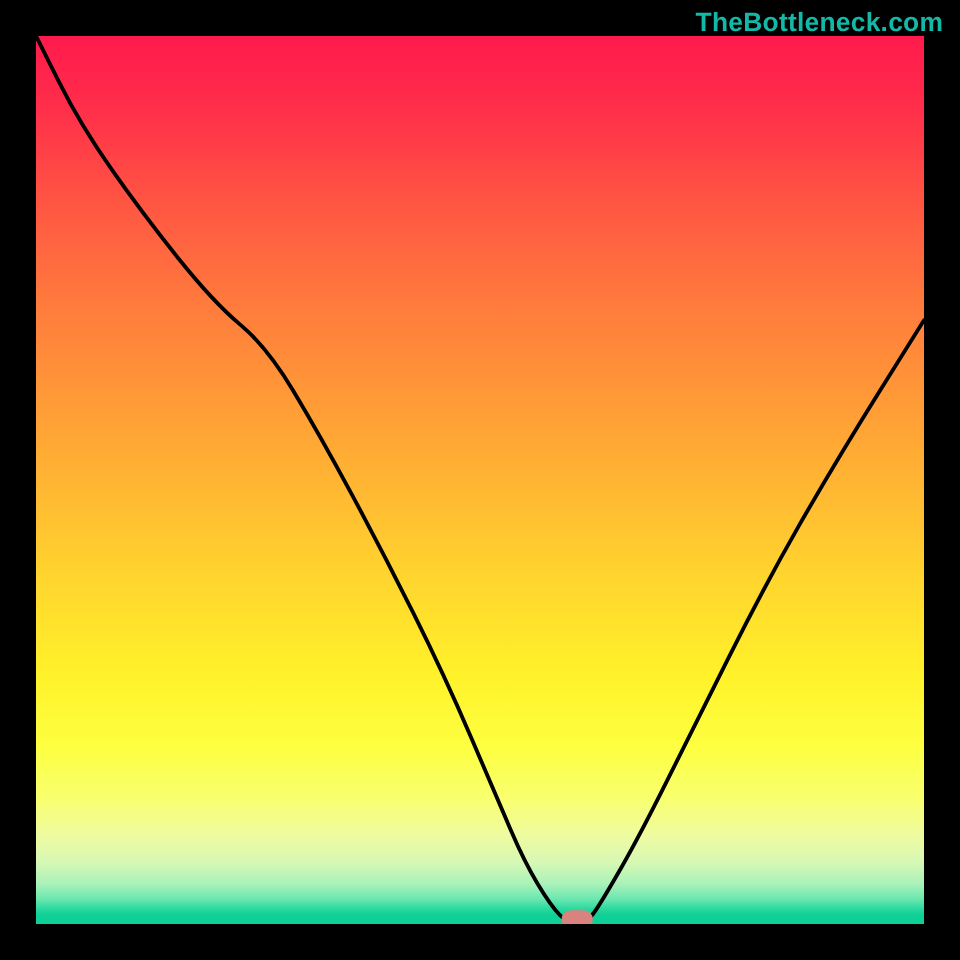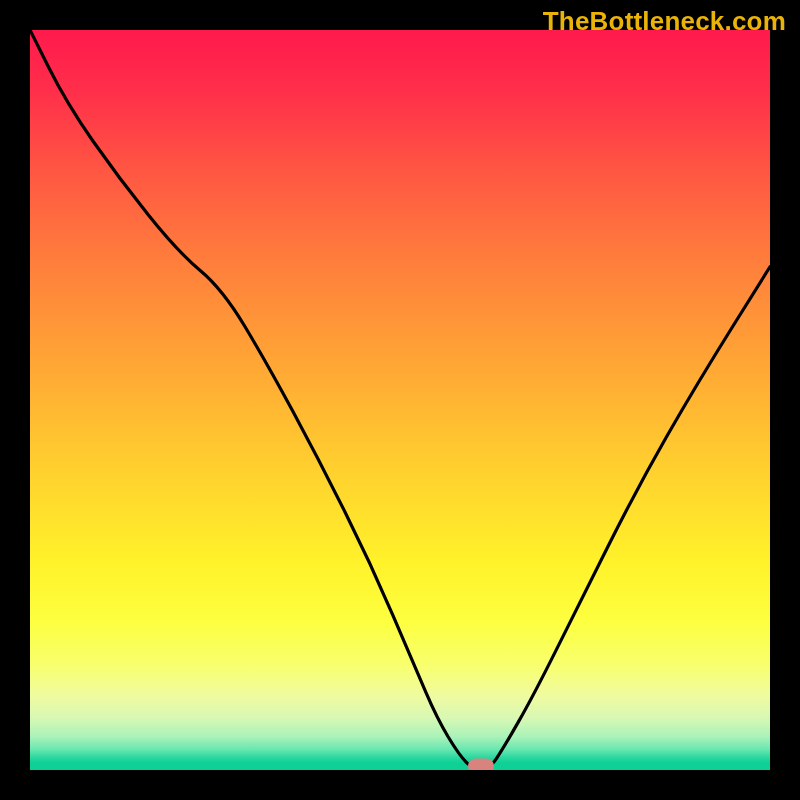--- a/index.html
+++ b/index.html
@@ -14,22 +14,22 @@
   .frame {
     position: relative;
     width: 800px;
     height: 800px;
     background: #000;
   }
   .watermark {
     position: absolute;
     top: 6px;
     right: 14px;
-    color: #eab308;
-    font-size: 26px;
+    color: #14b8a6;
+    font-size: 22px;
     font-weight: 600;
     letter-spacing: 0.2px;
     z-index: 10;
   }
   .plot-area {
     position: absolute;
     left: 30px;
     top: 30px;
     width: 740px;
     height: 740px;

